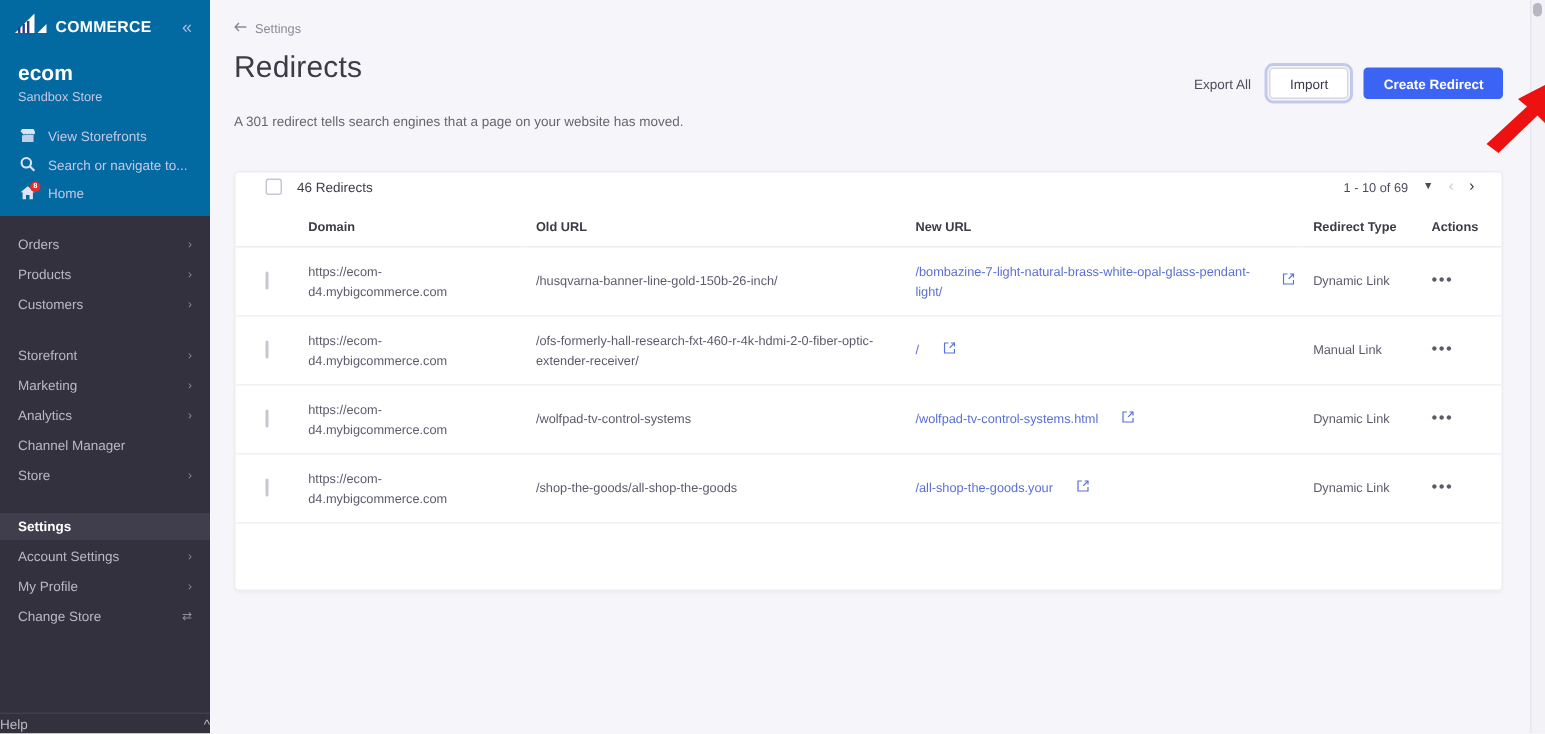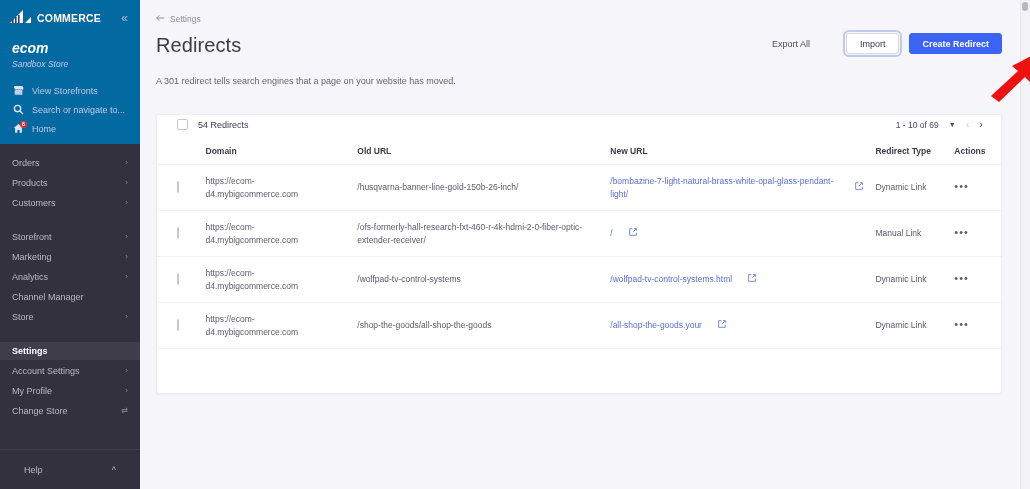--- a/index.html
+++ b/index.html
@@ -26,21 +26,21 @@
   .logo { display: flex; align-items: center; gap: 1px; }
   .logo-mark { display: block; }
   .logo-text {
     color: #ffffff; font-size: 10.5px; font-weight: bold;
     letter-spacing: 0.2px; line-height: 1;
   }
   .collapse-btn {
     color: #b7bcd8; font-size: 12px; line-height: 1;
     cursor: pointer; padding: 2px;
   }
-  .store-block { padding: 4px 0 10px 12px; font-style: italic; }
+  .store-block { padding: 4px 0 10px 12px; }
   .store-name {
     color: #ffffff; font-size: 14px; font-weight: bold; line-height: 18px;
   }
   .store-sub { color: #c3c8e4; font-size: 8.5px; line-height: 13px; margin-top: 1px; }
 
   .sb-link {
     display: flex; align-items: center; gap: 7px;
     padding: 4px 12px; color: #c3c8e4; font-size: 9px; cursor: pointer;
     min-height: 18px;
   }
@@ -62,21 +62,21 @@
   .sb-item + .sb-item { margin-top: 2px; }
   .sb-item .chev { color: #8d8d9b; font-size: 8px; line-height: 1; }
   .sb-group-gap { height: 16px; }
   .sb-item.active {
     background: #403d4c; color: #ffffff; font-weight: bold;
   }
   .sb-spacer { flex: 1; }
   .sb-help {
     border-top: 1px solid #413e4d;
     display: flex; align-items: center; justify-content: space-between;
-    padding: 0 24px; height: 40px;
+    padding: 0 0; height: 14px;
     color: #b9b9c4; font-size: 9px; cursor: pointer;
   }
 
   
   .main {
     flex: 1; height: 489px; background: #f6f6fa;
     overflow: hidden; position: relative;
   }
   .main-pad { padding: 14px 28px 0 16px; }
 
@@ -86,36 +86,36 @@
   }
   .page-title {
     font-size: 20px; color: #3c3c47; font-weight: normal;
     letter-spacing: 0.1px; line-height: 26px;
   }
   .page-desc {
     font-size: 9px; color: #666673; margin-top: 16px; line-height: 14px;
   }
 
   .header-actions {
-    position: absolute; top: 33px; right: 28px;
+    position: absolute; top: 45px; right: 28px;
     display: flex; align-items: center; gap: 10px;
   }
   .btn {
     font-family: "Liberation Sans", sans-serif;
     font-size: 9px; cursor: pointer; border-radius: 3px;
     display: inline-flex; align-items: center; justify-content: center;
   }
   .btn-link { color: #4c4c5c; background: none; border: none; padding: 4px 2px; }
   .btn-secondary {
     color: #3a3a4a; background: #ffffff;
     border: 1px solid #d7d8e0; padding: 4px 13px; height: 21px;
     font-weight: normal;
   }
   .btn-secondary.focused {
-    outline: 2px solid #c3c8ee; outline-offset: 1px; margin-left: 24px;
+    outline: 2px solid #c3c8ee; outline-offset: 1px;
   }
   .btn-primary {
     color: #ffffff; background: #3c64f4; border: 1px solid #3c64f4;
     padding: 4px 12px; height: 21px; font-weight: bold;
   }
 
   
   .arrow-annot {
     position: absolute; left: 845px; top: 52px;
     width: 60px; height: 52px; pointer-events: none; z-index: 30;
@@ -356,21 +356,21 @@
         <path d="M50 2 L27 14 L33 19 L6 44 L14 50 L40 25 L46 31 Z" fill="#ee1111"></path>
       </svg>
     </div>
 
     <section class="card">
 
 
       <div class="count-row">
         <div class="count-left">
           <span class="cb"></span>
-          <span class="count-text">54 Redirects</span>
+          <span class="count-text">46 Redirects</span>
         </div>
         <div class="pager">
           <span class="pager-text">1 - 10 of 69</span>
           <span class="pager-caret">▼</span>
           <span class="pager-arrow disabled">‹</span>
           <span class="pager-arrow enabled">›</span>
         </div>
       </div>
 
       <table class="redirects">

